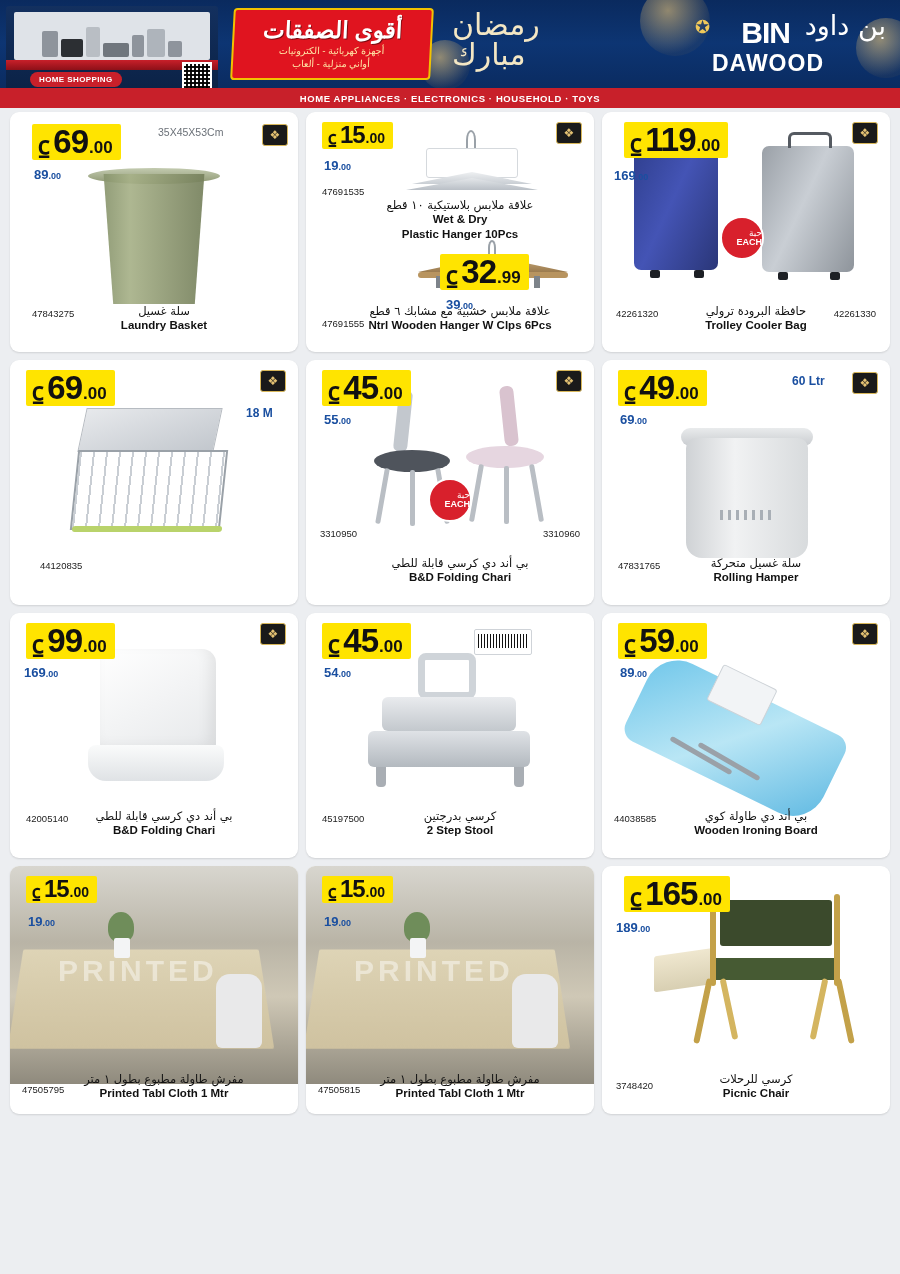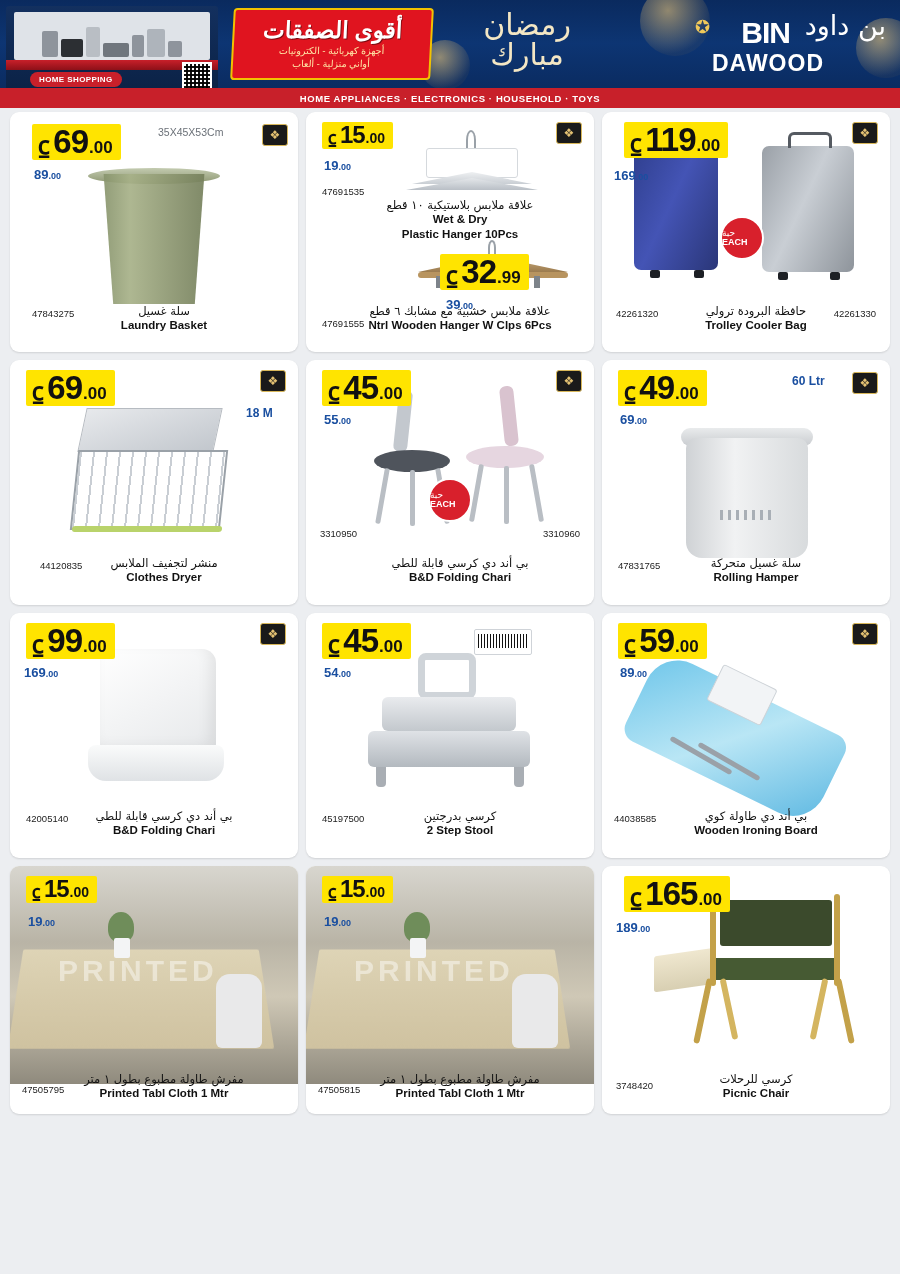--- a/index.html
+++ b/index.html
@@ -57,21 +57,21 @@
     position:absolute; left:232px; top:8px; width:200px; height:72px;
     background:#e0141f; border:2px solid #f2c200; border-radius:4px;
     transform:skewX(-3deg);
     display:flex; flex-direction:column; align-items:center; justify-content:center;
     color:#fff; text-align:center; padding:3px 4px;
   }
   .banner-deal .l1 { font-size:23px; font-weight:bold; color:#fff; direction:rtl; line-height:1.05; text-shadow:1px 1px 0 #7a0a10; }
   .banner-deal .l2 { font-size:9.5px; color:#ffe9a8; direction:rtl; margin-top:3px; line-height:1.35; }
   .ramadan {
     position:absolute; left:452px; top:10px; width:150px; height:74px;
-    text-align:center; color:#f4e7c4;
+    color:#f4e7c4;
   }
   .ramadan .ar { font-size:30px; font-family:"DejaVu Sans", sans-serif; line-height:1; letter-spacing:-1px; }
   .ramadan .en { font-size:6.5px; letter-spacing:1.4px; margin-top:20px; color:#d9c697; }
   .logo {
     position:absolute; right:14px; top:12px; width:212px; height:70px; text-align:right; color:#fff;
   }
   .logo .ar { font-size:27px; font-family:"DejaVu Sans", sans-serif; line-height:1; direction:rtl; }
   .logo .bin { font-size:30px; font-weight:bold; letter-spacing:-1px; line-height:1; position:absolute; right:96px; top:6px; }
   .logo .dawood { font-size:23px; font-weight:bold; letter-spacing:1px; line-height:1; position:absolute; right:62px; top:40px; }
   .logo .swirl { position:absolute; right:176px; top:4px; font-size:18px; color:#f0c95a; }
@@ -112,21 +112,21 @@
 
   .badge-gold {
     position:absolute; width:26px; height:22px; background:#1a1a1a; border-radius:3px;
     border:1px solid #d8b75a; z-index:6;
     display:flex; align-items:center; justify-content:center;
     color:#e3c172; font-size:12px; font-family:"DejaVu Serif", serif;
   }
   .each-badge {
     position:absolute; width:44px; height:44px; border-radius:50%;
     background:#d8202c; color:#fff; z-index:7;
-    display:flex; flex-direction:column; align-items:flex-start; justify-content:center;
+    display:flex; flex-direction:column; align-items:flex-end; justify-content:center;
     line-height:1.05; border:2px solid #fff;
   }
   .each-badge .a { font-size:9px; font-family:"DejaVu Sans", sans-serif; }
   .each-badge .b { font-size:9px; font-weight:bold; }
 
   .sku { position:absolute; font-size:9.5px; color:#222; z-index:5; }
   .names { position:absolute; left:0; width:100%; text-align:center; z-index:5;padding-left:20px; }
   .names .ar { font-size:11.5px; color:#111; font-family:"DejaVu Sans", sans-serif; direction:rtl; line-height:1.25; }
   .names .en { font-size:11.5px; color:#111; font-weight:bold; line-height:1.25; }
   .note { position:absolute; font-size:10.5px; color:#6b7178; z-index:5; }
@@ -346,24 +346,20 @@
           <span class="dec">.00</span>
         </div>
         <div class="note-blue" style="left:236px;top:46px;">18 M</div>
         <div class="badge-gold" style="left:250px;top:10px;">❖</div>
 
         <div class="art" style="left:72px;top:48px;width:136px;height:44px;background:linear-gradient(160deg,#e7e9ec,#c2c7cd);border:1px solid #b6bbc1;transform:skewX(-12deg);"></div>
         <div class="art" style="left:64px;top:90px;width:150px;height:80px;background:repeating-linear-gradient(90deg,#c9ced4 0 2px, #ffffff 2px 13px);border:2px solid #9aa1a8;transform:skewX(-6deg);"></div>
         <div class="art" style="left:62px;top:166px;width:150px;height:6px;background:#b9d36b;border-radius:3px;transform:skewX(-6deg);"></div>
 
         <div class="sku" style="left:30px;top:200px;">44120835</div>
-        <div class="names" style="top:196px;">
-          <div class="ar">منشر لتجفيف الملابس</div>
-          <div class="en">Clothes Dryer</div>
-        </div>
       </div>
 
       <div class="card w2 h-b">
         <div class="ptag" style="left:16px;top:10px;">
           <span class="cur">⃀</span>
           <span class="int">45</span>
           <span class="dec">.00</span>
         </div>
         <div class="oldp" style="left:18px;top:52px;">
           <span>55</span><span class="d">.00</span>

